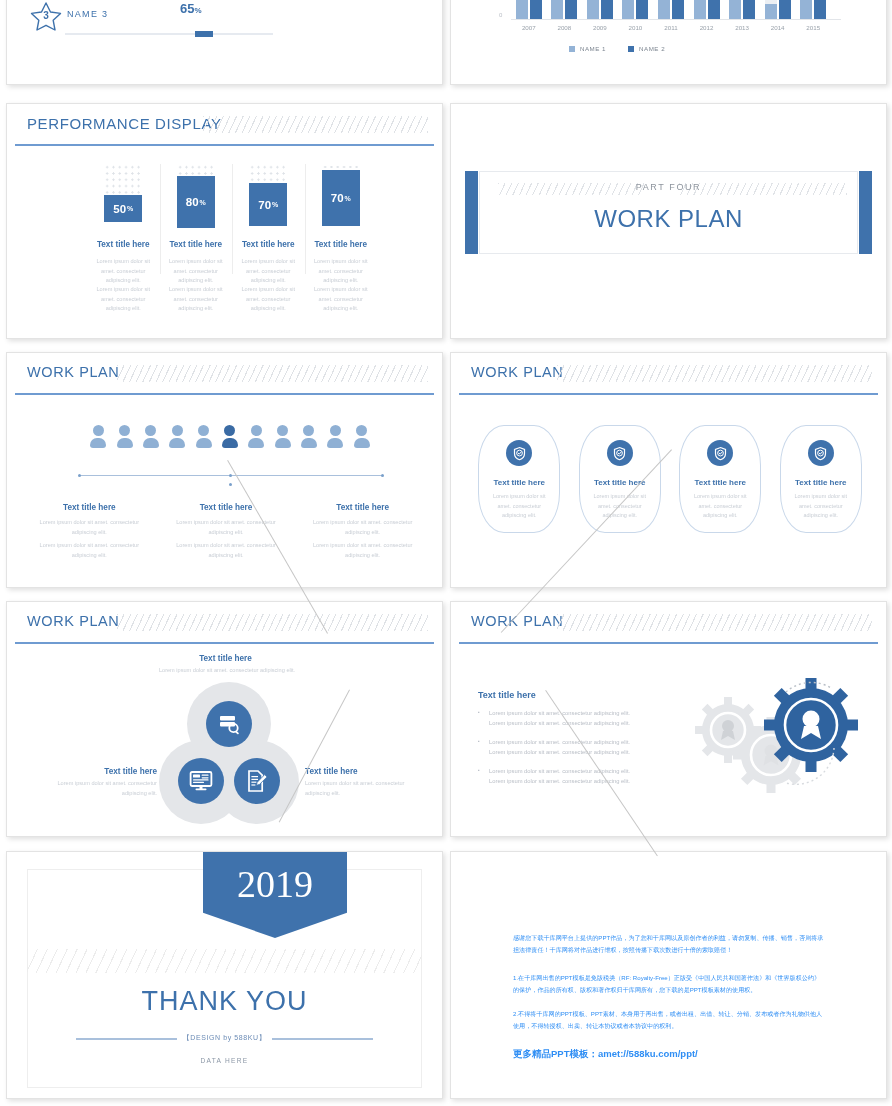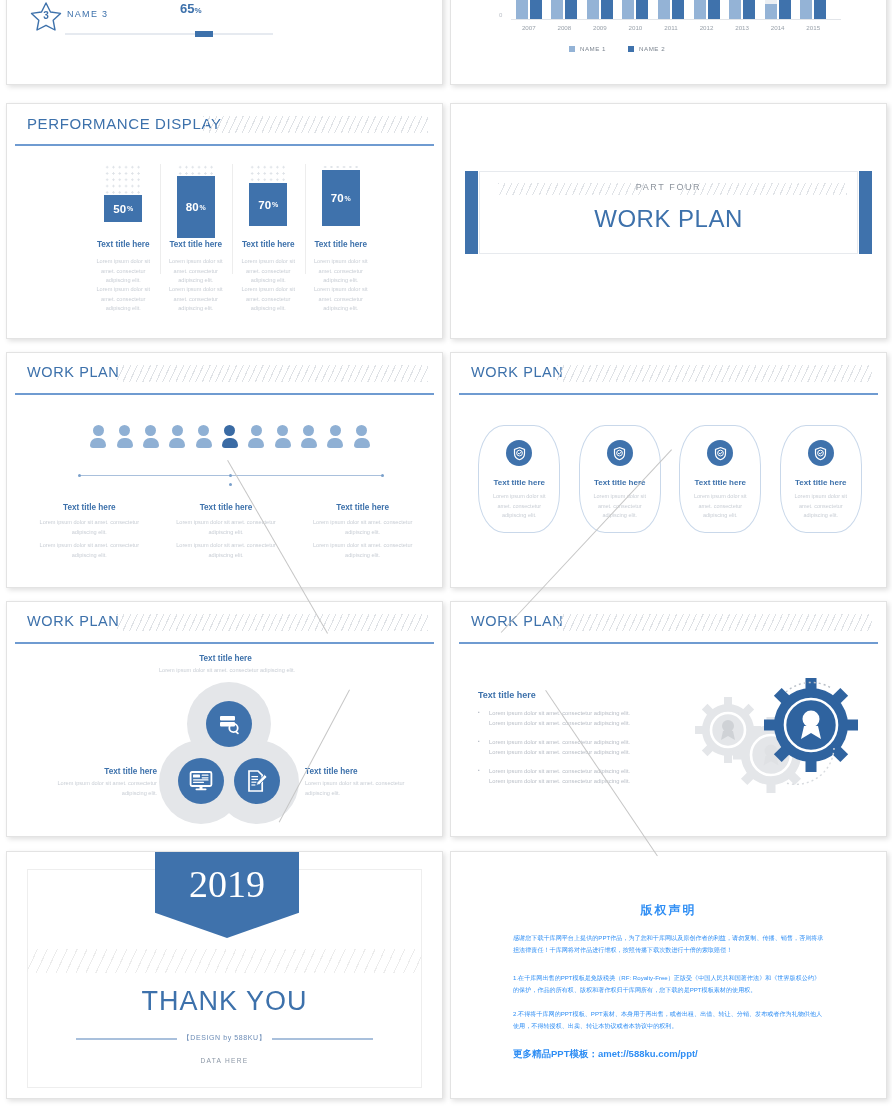--- a/index.html
+++ b/index.html
@@ -133,21 +133,21 @@
   
   .gl-t{ position:absolute; color:#3d71ab; font-size:9px; font-weight:700; }
   .bullet{ position:absolute; color:#b9bec6; font-size:5.8px; line-height:1.8; padding-left:11px;}
   .bullet:before{
     content:"\25AA"; position:absolute; left:0; top:0px; color:#b9bec6; font-size:5px;
   }
 
   
   .ty-frame{ position:absolute; border:1px solid #eeeeee; }
   .ty-tag{ position:absolute; background:#3f72ac;
-           clip-path:polygon(0 0,100% 0,100% 72%,50% 100%,0 72%); }
+           clip-path:polygon(0 0,100% 0,100% 72%,50% 100%,0 72%);margin-left:48px; }
   .ty-year{ position:absolute; width:100%; text-align:center; color:#fff;
             font-family:"Liberation Serif", serif; font-size:38px; }
   .ty-hatch{
     position:absolute;
     background-image:repeating-linear-gradient(115deg,
         #ececec 0px, #ececec 1px, transparent 1px, transparent 9px);
   }
   .ty-main{ position:absolute; width:100%; text-align:center; color:#3d71ab;
             font-size:27px; letter-spacing:1px;}
   .ty-rule{ position:absolute; height:2px; background:#a9c0dc; }
@@ -265,21 +265,21 @@
           <div class="perf-bar" style="left:17.25px; top:31px; height:27px;">
             <span>50</span>
             <small>%</small>
           </div>
           <div class="perf-t" style="position:absolute;left:0;top:76px;width:100%;">Text title here</div>
           <div class="perf-p" style="position:absolute;left:6px;top:88px;width:60.5px;">Lorem ipsum dolor sit amet. consectetur adipiscing elit.</div>
           <div class="perf-p" style="position:absolute;left:6px;top:116px;width:60.5px;">Lorem ipsum dolor sit amet. consectetur adipiscing elit.</div>
         </div>
         <div class="perf-col" style="left: 72.5px; top: 0px; width: 72.5px;">
           <div class="dots" style="left:17.25px; top:0px; height:12px;"></div>
-          <div class="perf-bar" style="left:17.25px; top:12px; height:62px;">
+          <div class="perf-bar" style="left:17.25px; top:12px; height:52px;">
             <span>80</span>
             <small>%</small>
           </div>
           <div class="perf-t" style="position:absolute;left:0;top:76px;width:100%;">Text title here</div>
           <div class="perf-p" style="position:absolute;left:6px;top:88px;width:60.5px;">Lorem ipsum dolor sit amet. consectetur adipiscing elit.</div>
           <div class="perf-p" style="position:absolute;left:6px;top:116px;width:60.5px;">Lorem ipsum dolor sit amet. consectetur adipiscing elit.</div>
         </div>
         <div class="perf-divider" style="left: 72.5px; top: 0px; height: 110px;"></div>
         <div class="perf-col" style="left: 145px; top: 0px; width: 72.5px;">
           <div class="dots" style="left:17.25px; top:0px; height:19px;"></div>
@@ -600,21 +600,20 @@
     <div class="ty-main" style="top:134px;">THANK YOU</div>
 
     <div class="ty-rule" style="left:69px; top:186px; width:101px;"></div>
     <div class="ty-rule" style="right:69px; top:186px; width:101px;"></div>
     <div class="ty-design" style="top:181px;">【DESIGN by 588KU】</div>
 
     <div class="ty-data" style="top:205px;">DATA HERE</div>
   </div>
 
   <div class="slide" style="left:450px; top:851px; width:437px; height:248px;">
-    <div class="cw-title" style="top:50px;">版权声明</div>
     <div class="cw-p" style="left:62px; right:62px; top:80px;">感谢您下载千库网平台上提供的PPT作品，为了您和千库网以及原创作者的利益，请勿复制、传播、销售，否则将承担法律责任！千库网将对作品进行维权，按照传播下载次数进行十倍的索取赔偿！</div>
     <div class="cw-p" style="left:62px; right:62px; top:120px;">1.在千库网出售的PPT模板是免版税类（RF: Royalty-Free）正版受《中国人民共和国著作法》和《世界版权公约》的保护，作品的所有权、版权和著作权归千库网所有，您下载的是PPT模板素材的使用权。</div>
     <div class="cw-p" style="left:62px; right:62px; top:156px;">2.不得将千库网的PPT模板、PPT素材、本身用于再出售，或者出租、出借、转让、分销、发布或者作为礼物供他人使用，不得转授权、出卖、转让本协议或者本协议中的权利。</div>
     <div class="cw-link" style="left:62px; top:196px;">更多精品PPT模板：amet://588ku.com/ppt/</div>
   </div>
 
   <div class="diag" style="left:228px; top:460px; width:200px; transform:rotate(60deg); background:#c6c6c6;"></div>
   <div class="diag" style="left:672px; top:450px; width:250px; transform:rotate(133deg); background:#c6c6c6;"></div>
   <div class="diag" style="left:350px; top:690px; width:150px; transform:rotate(118deg); background:#c6c6c6;"></div>
   <div class="diag" style="left:546px; top:690px; width:200px; transform:rotate(56deg); background:#c6c6c6;"></div>

